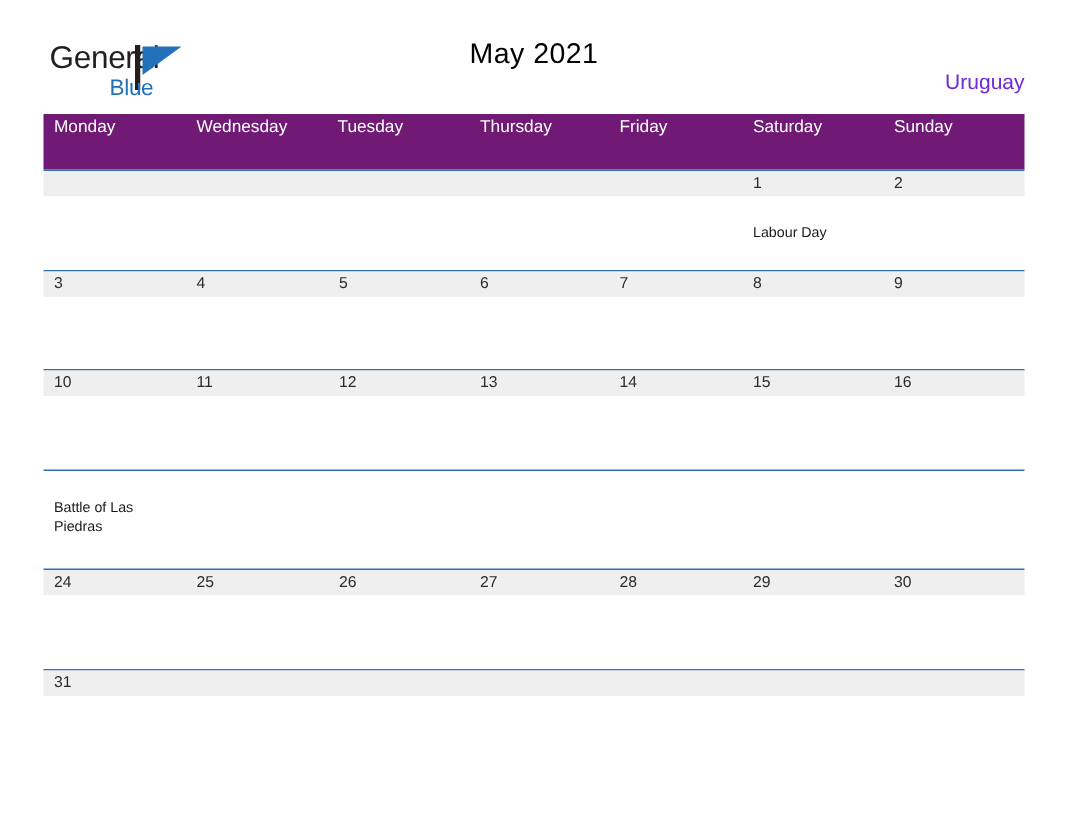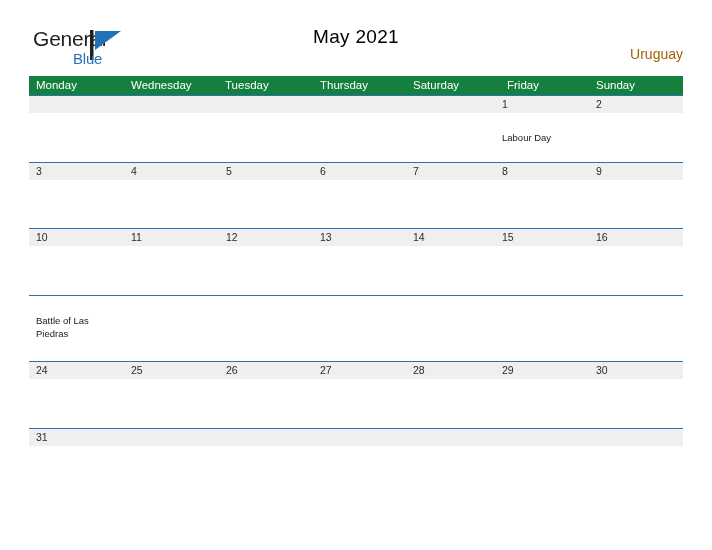--- a/index.html
+++ b/index.html
@@ -67,35 +67,35 @@
     font-weight: normal;
     color: #000000;
     letter-spacing: 0.3px;
   }
 
   .cal-country {
     position: absolute;
     right: 29px;
     top: 46px;
     font-size: 14px;
-    color: #a16207;
+    color: #6d28d9;
     text-align: right;
   }
 
   
   .calendar {
     position: absolute;
     left: 29px;
     top: 76px;
     width: 654px;
   }
   .weekday-row {
     display: flex;
-    background: #15803d;
-    height: 19px;
+    background: #701a75;
+    height: 37px;
   }
   .weekday-cell {
     color: #ffffff;
     font-size: 11.5px;
     line-height: 19px;
     padding-left: 7px;
     box-sizing: border-box;
     overflow: hidden;
     white-space: nowrap;
   }
@@ -168,22 +168,22 @@
   <div class="cal-country">Uruguay</div>
 </div>
 
 <div class="calendar">
 
   <div class="weekday-row">
     <div class="weekday-cell c0">Monday</div>
     <div class="weekday-cell c2">Wednesday</div>
     <div class="weekday-cell c1">Tuesday</div>
     <div class="weekday-cell c3">Thursday</div>
+    <div class="weekday-cell c4">Friday</div>
     <div class="weekday-cell c5">Saturday</div>
-    <div class="weekday-cell c4">Friday</div>
     <div class="weekday-cell c6">Sunday</div>
   </div>
 
   <div class="week-row">
     <div class="date-band">
       <div class="date-cell c0"></div>
       <div class="date-cell c1"></div>
       <div class="date-cell c2"></div>
       <div class="date-cell c3"></div>
       <div class="date-cell c4"></div>

